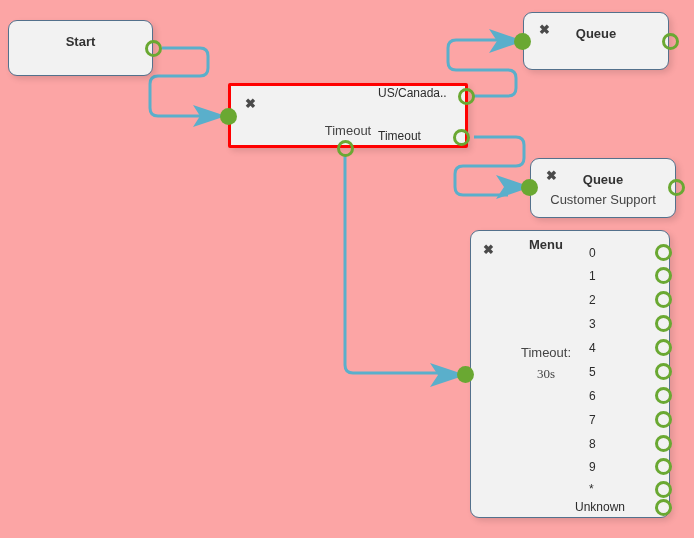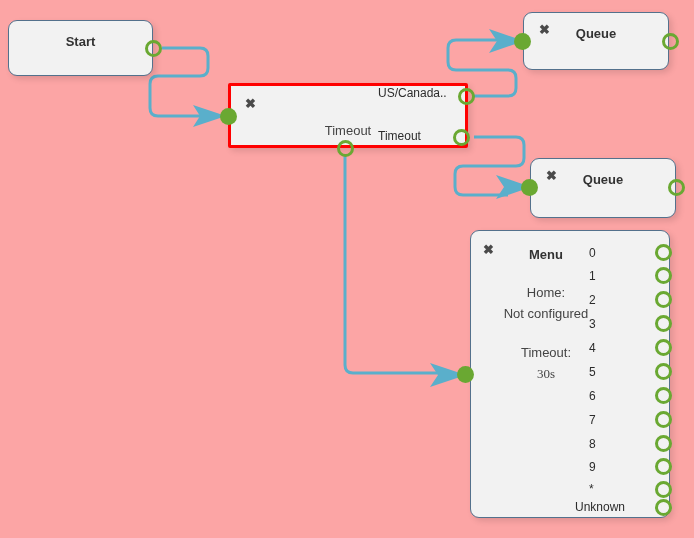--- a/index.html
+++ b/index.html
@@ -138,29 +138,28 @@
   <div class="node" style="left:523px; top:12px; width:146px; height:58px;">
     <span class="close-icon" style="left:15px; top:10px;">✖</span>
     <div class="node-title" style="top:13px;">Queue</div>
   </div>
   <div class="port filled" style="left:514px; top:33px;"></div>
   <div class="port open" style="left:662px; top:33px;"></div>
 
   <div class="node" style="left:530px; top:158px; width:146px; height:60px;">
     <span class="close-icon" style="left:15px; top:10px;">✖</span>
     <div class="node-title" style="top:13px;">Queue</div>
+    <div class="node-sub" style="top:33px;">Customer Support</div>
   </div>
   <div class="port filled" style="left:521px; top:179px;"></div>
   <div class="port open" style="left:668px; top:179px;"></div>
 
   <div class="node" style="left:470px; top:230px; width:200px; height:288px;">
     <span class="close-icon" style="left:12px; top:12px;">✖</span>
-    <div class="node-title" style="top:16px; right:48px; left:0;">Menu</div>
-    <div class="menu-body" style="top:51px;">Home:</div>
-    <div class="menu-body" style="top:72px;">Not configured</div>
+    <div class="node-title" style="top:6px; right:48px; left:0;">Menu</div>
     <div class="menu-body" style="top:111px;">Timeout:</div>
     <div class="menu-body" style="top:132px;font-family:Liberation Serif, serif;">30s</div>
   </div>
   <div class="port filled" style="left:457px; top:366px;"></div>
 
   <div class="port-label" style="left:589px; top:246px; width:58px;">0</div>
   <div class="port open" style="left:655px; top:244px;"></div>
 
   <div class="port-label" style="left:589px; top:269px; width:58px;">1</div>
   <div class="port open" style="left:655px; top:267px;"></div>

